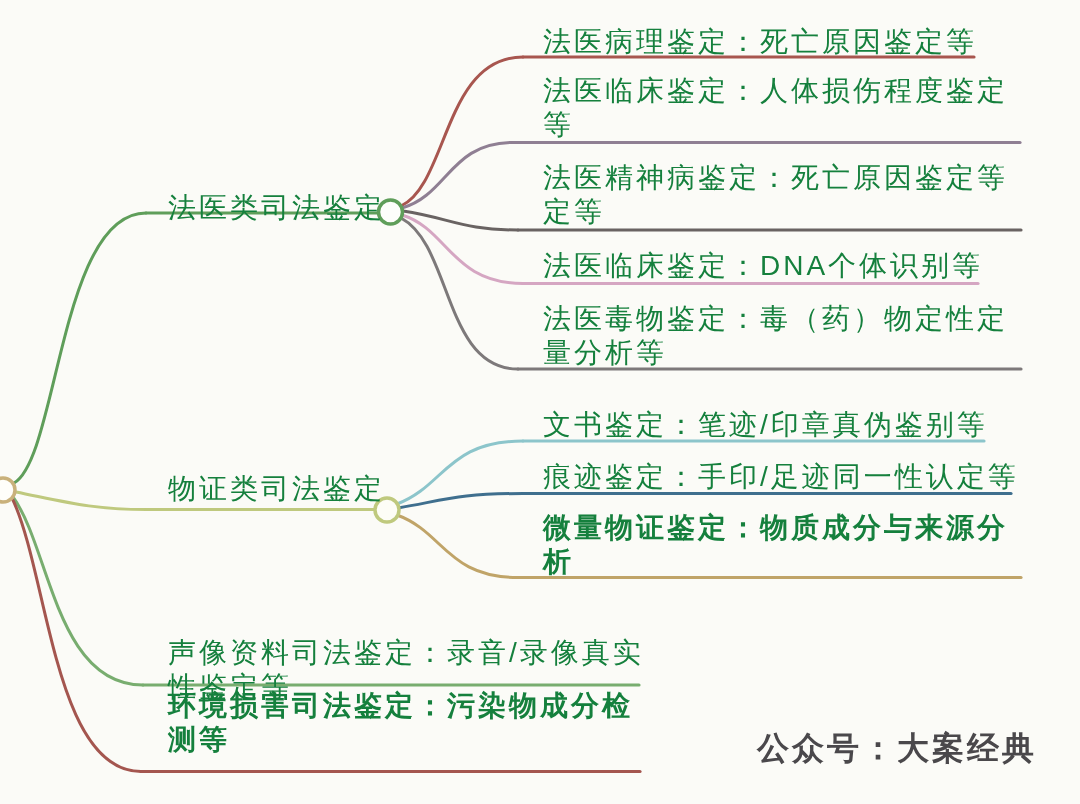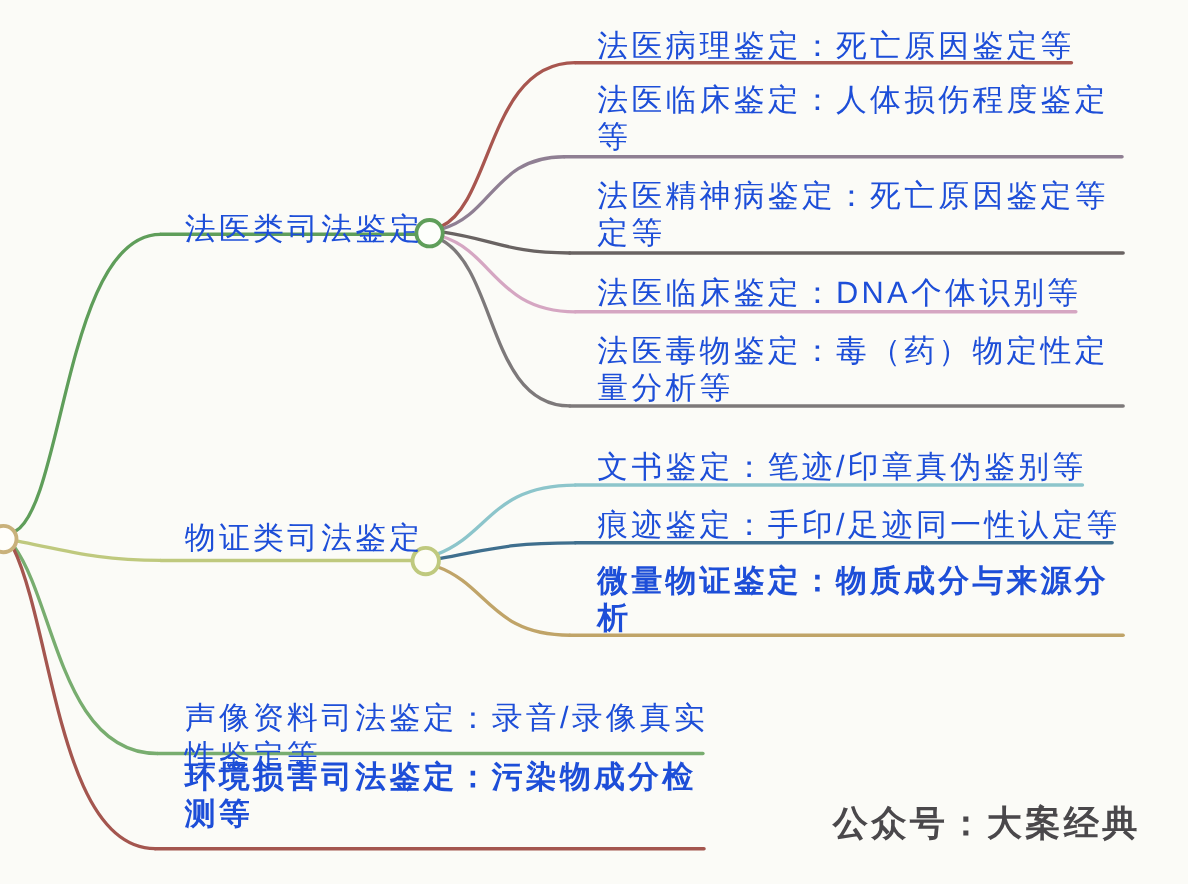--- a/index.html
+++ b/index.html
@@ -12,21 +12,21 @@
   }
   .wires {
     position:absolute; left:0; top:0; width:1080px; height:804px;
   }
   .wires path, .wires line { fill:none; stroke-linecap:round; }
   .node-text {
     position:absolute;
     font-size:28px;
     line-height:34px;
     letter-spacing:3px;
-    color:#1d4ed8;
+    color:#15803d;
     white-space:pre-line;
   }
   .watermark {
     position:absolute;
     left:757px; top:729px;
     font-size:32px;
     line-height:38px;
     font-weight:bold;
     letter-spacing:3px;
     color:#4a484b;

